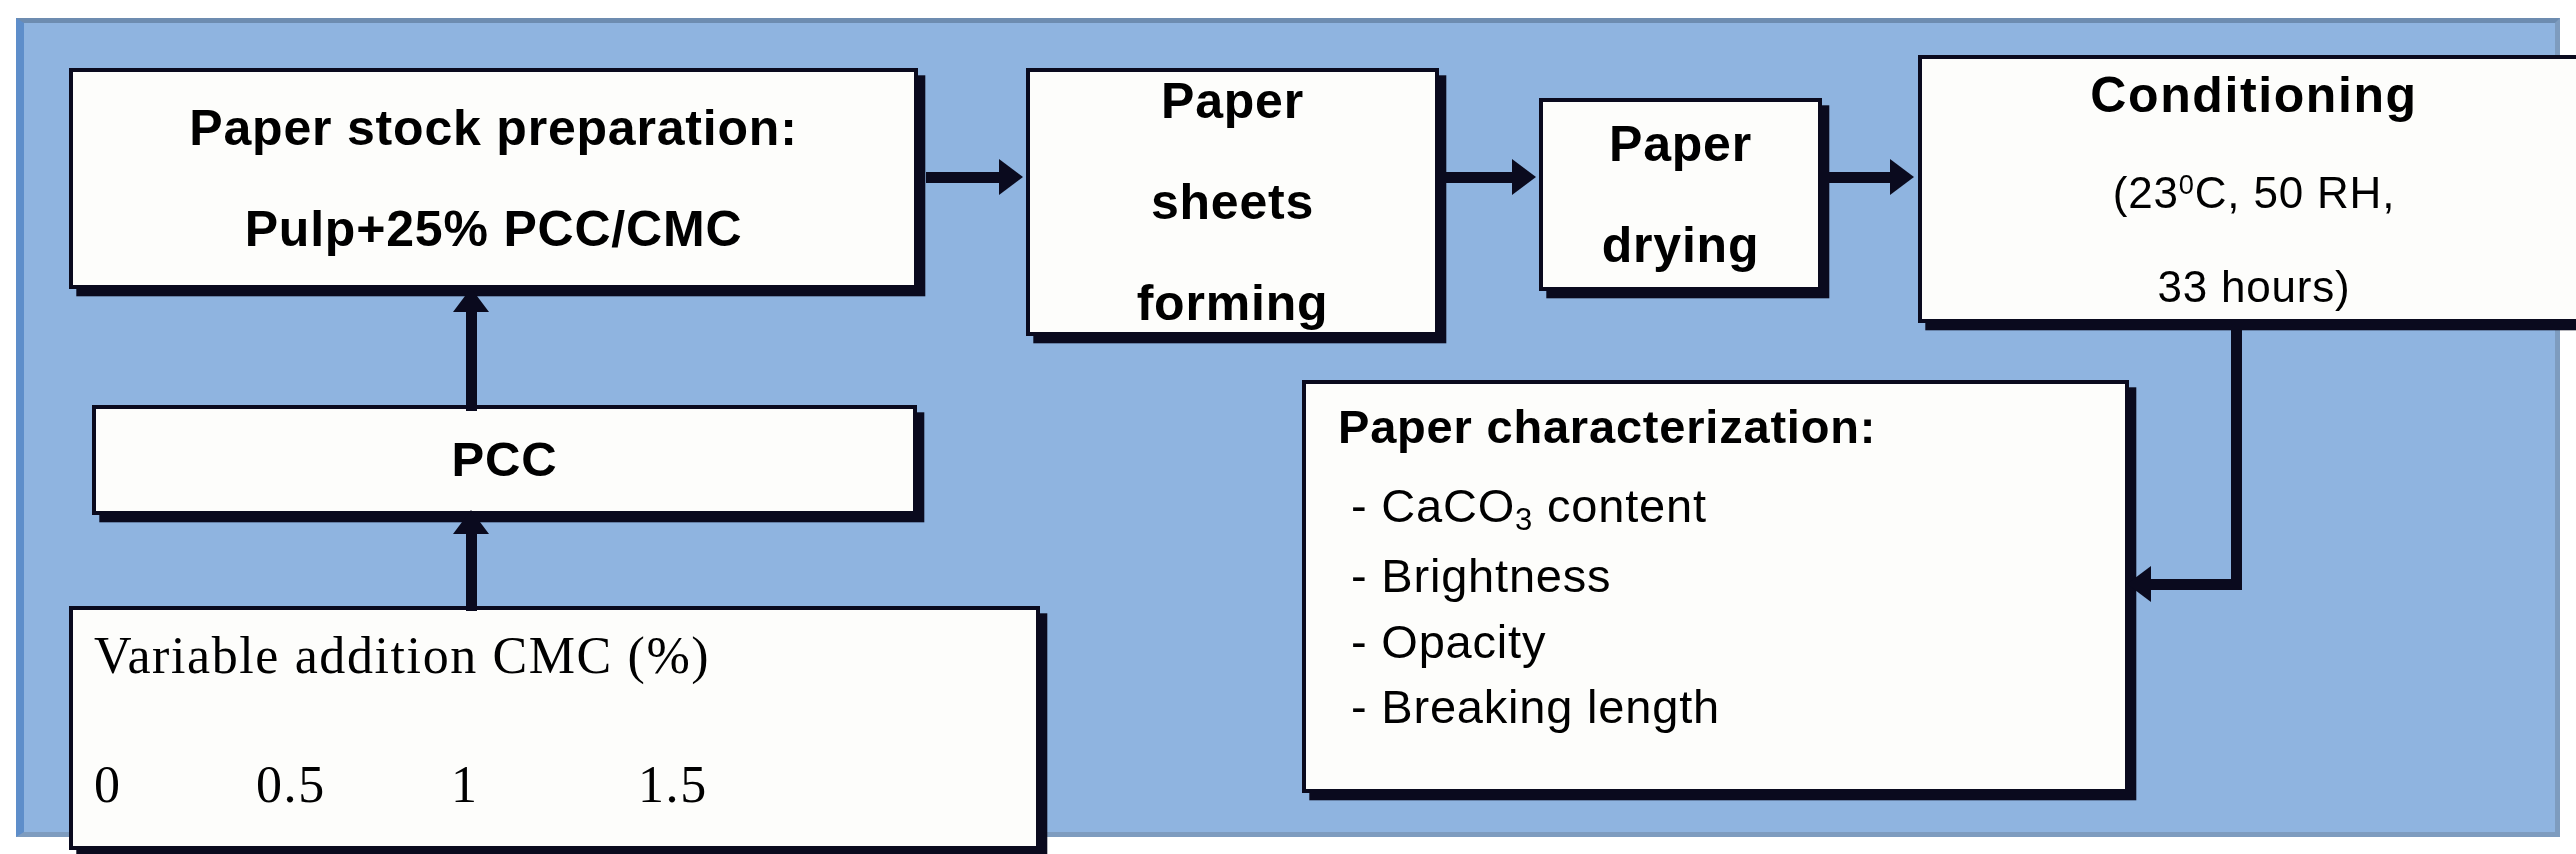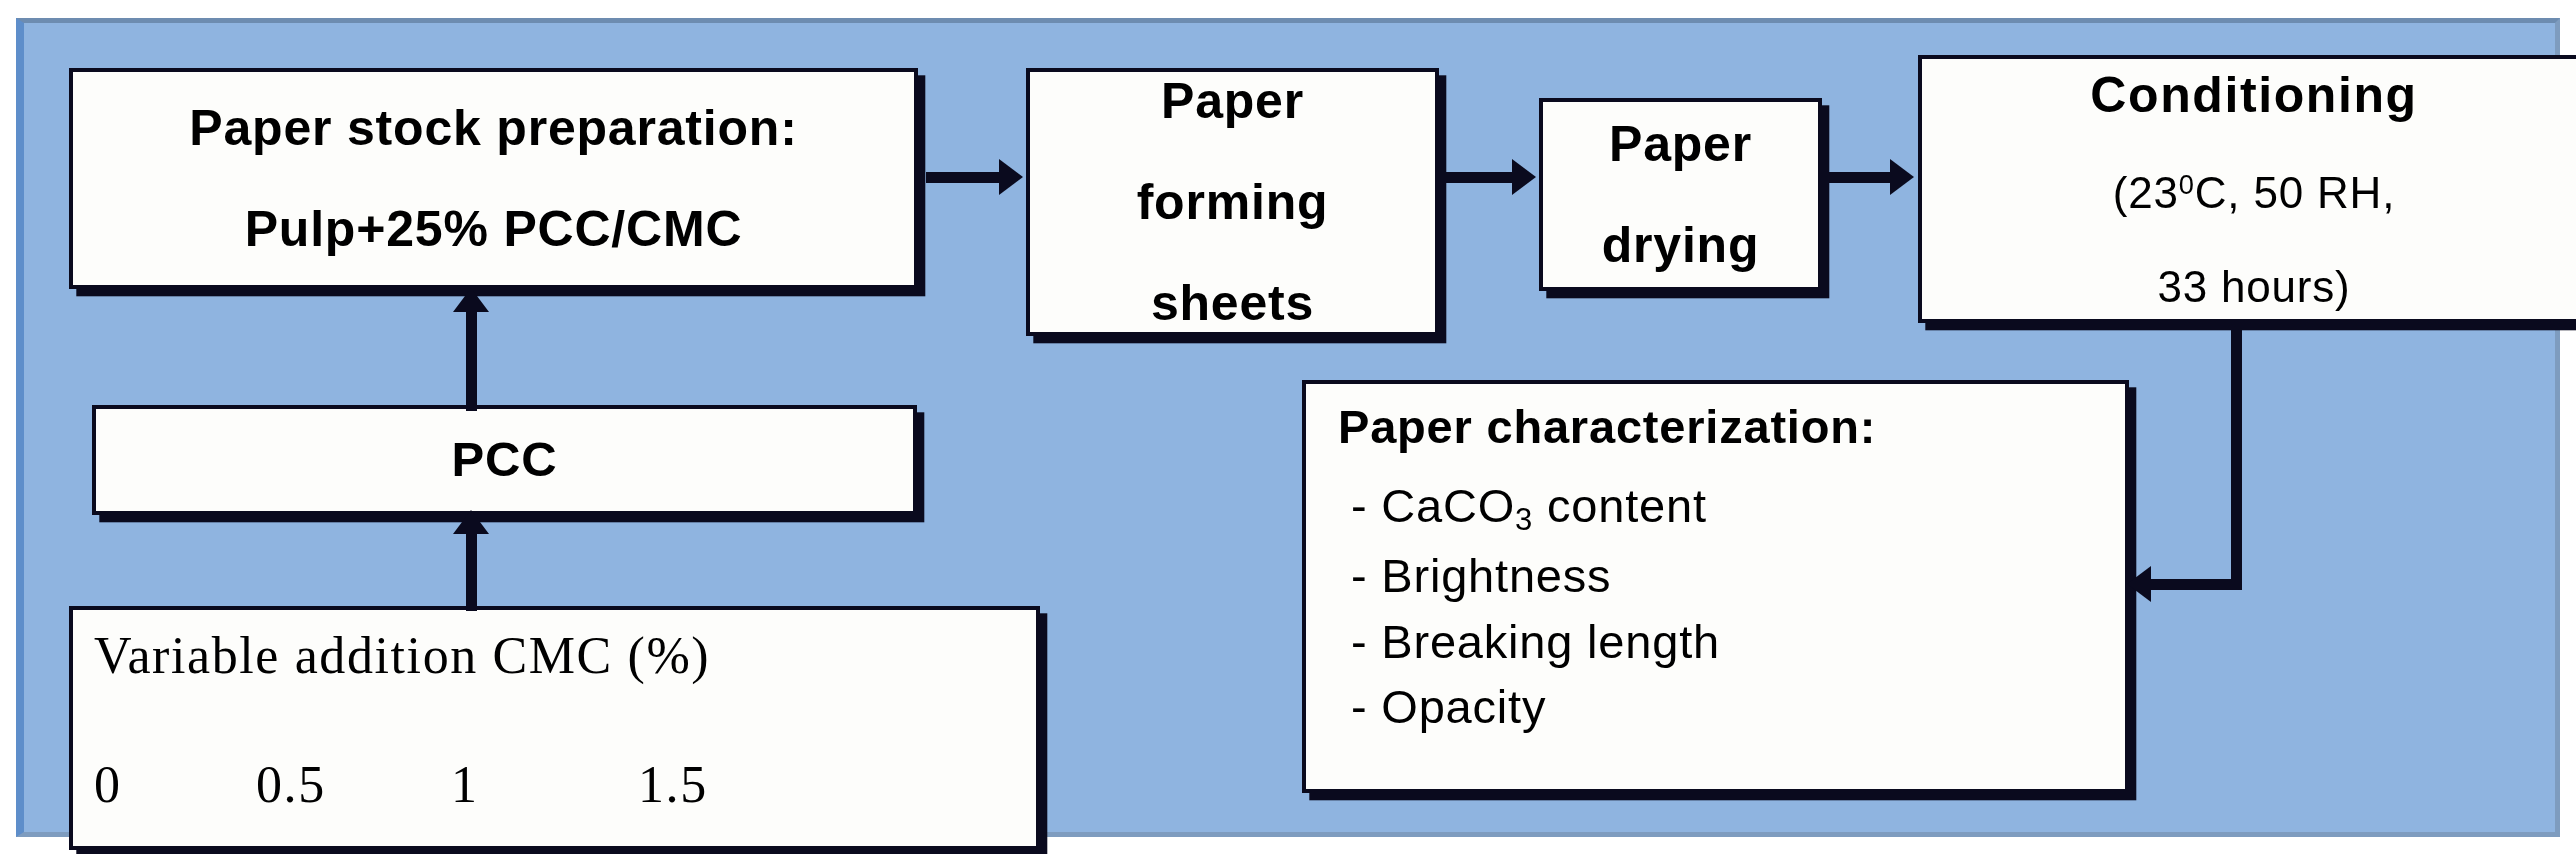--- a/index.html
+++ b/index.html
@@ -170,22 +170,22 @@
 <div id="canvas">
   <div id="plate">
 
     <div class="node cond" id="node-stock">
       <span class="ln">Paper stock preparation:</span>
       <span class="ln">Pulp+25% PCC/CMC</span>
     </div>
 
     <div class="node cond" id="node-sheets">
       <span class="ln">Paper</span>
+      <span class="ln">sheets</span>
       <span class="ln">forming</span>
-      <span class="ln">sheets</span>
     </div>
 
     <div class="node cond" id="node-drying">
       <span class="ln">Paper</span>
       <span class="ln">drying</span>
     </div>
 
     <div class="node cond" id="node-cond">
       <span class="title">Conditioning</span>
       <span class="sub"><span>(23</span><sup>0</sup><span>C, 50 RH,</span></span>
@@ -199,22 +199,22 @@
     <div class="node serif" id="node-cmc">
       <span class="cmc-title">Variable addition CMC (%)</span>
       <span class="cmc-values"><span class="v0">0</span><span class="v1">0.5</span><span class="v2">1</span><span>1.5</span></span>
     </div>
 
     <div class="node cond-reg" id="node-charact">
       <span class="ch-title cond">Paper characterization:</span>
       <ul>
         <li><span>-</span>&nbsp;<span>CaCO</span><sub>3</sub><span> content</span></li>
         <li><span>-</span>&nbsp;<span>Brightness</span></li>
+        <li><span>-</span>&nbsp;<span>Opacity</span></li>
         <li><span>-</span>&nbsp;<span>Breaking length</span></li>
-        <li><span>-</span>&nbsp;<span>Opacity</span></li>
       </ul>
     </div>
 
     <div class="conn" style="left:902px; top:149px; width:80px; height:10.6px;"></div>
     <div class="arrow-head ah-right" style="left:975px; top:136px;"></div>
 
     <div class="conn" style="left:1422px; top:149px; width:71px; height:10.6px;"></div>
     <div class="arrow-head ah-right" style="left:1488px; top:136px;"></div>
 
     <div class="conn" style="left:1805px; top:149px; width:67px; height:10.6px;"></div>

